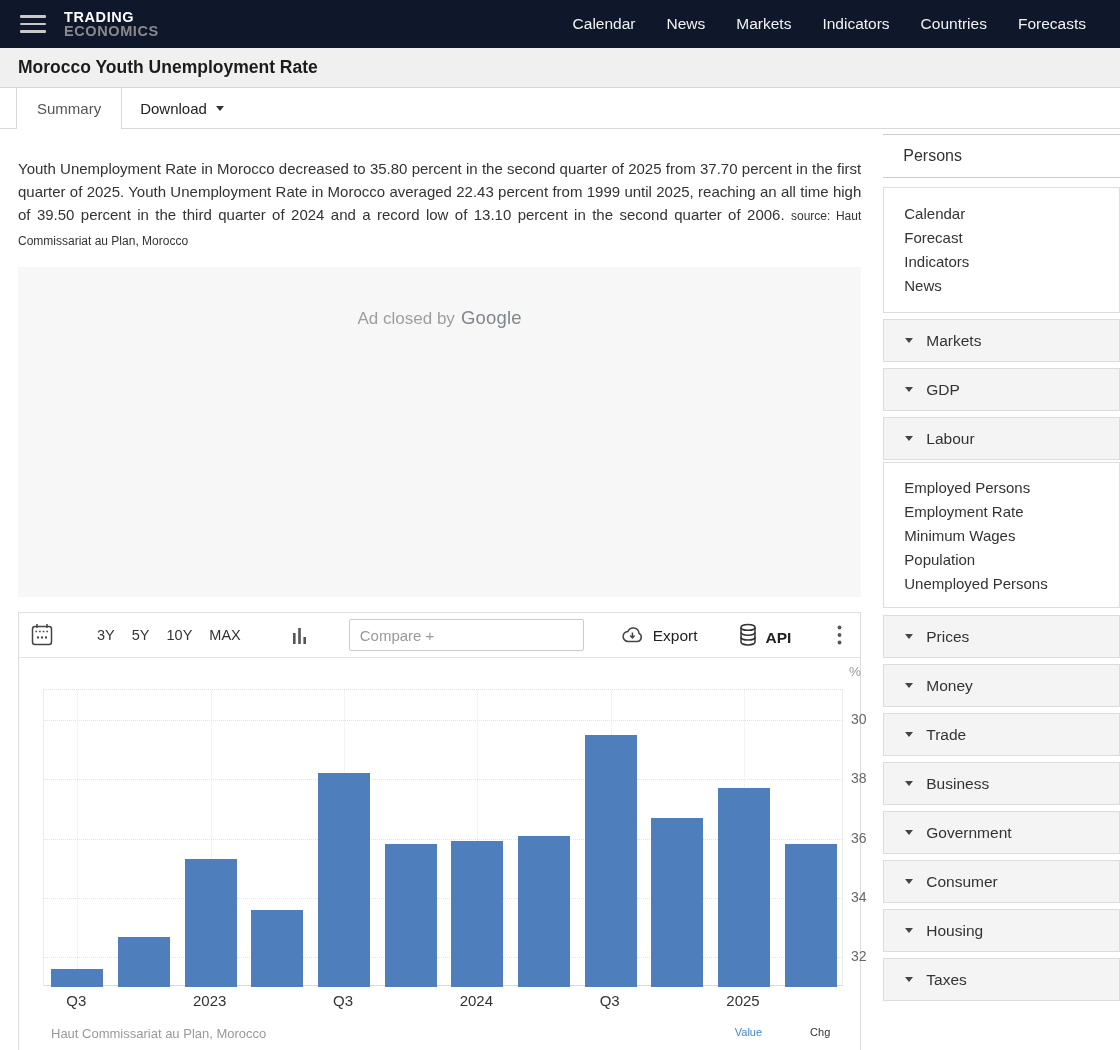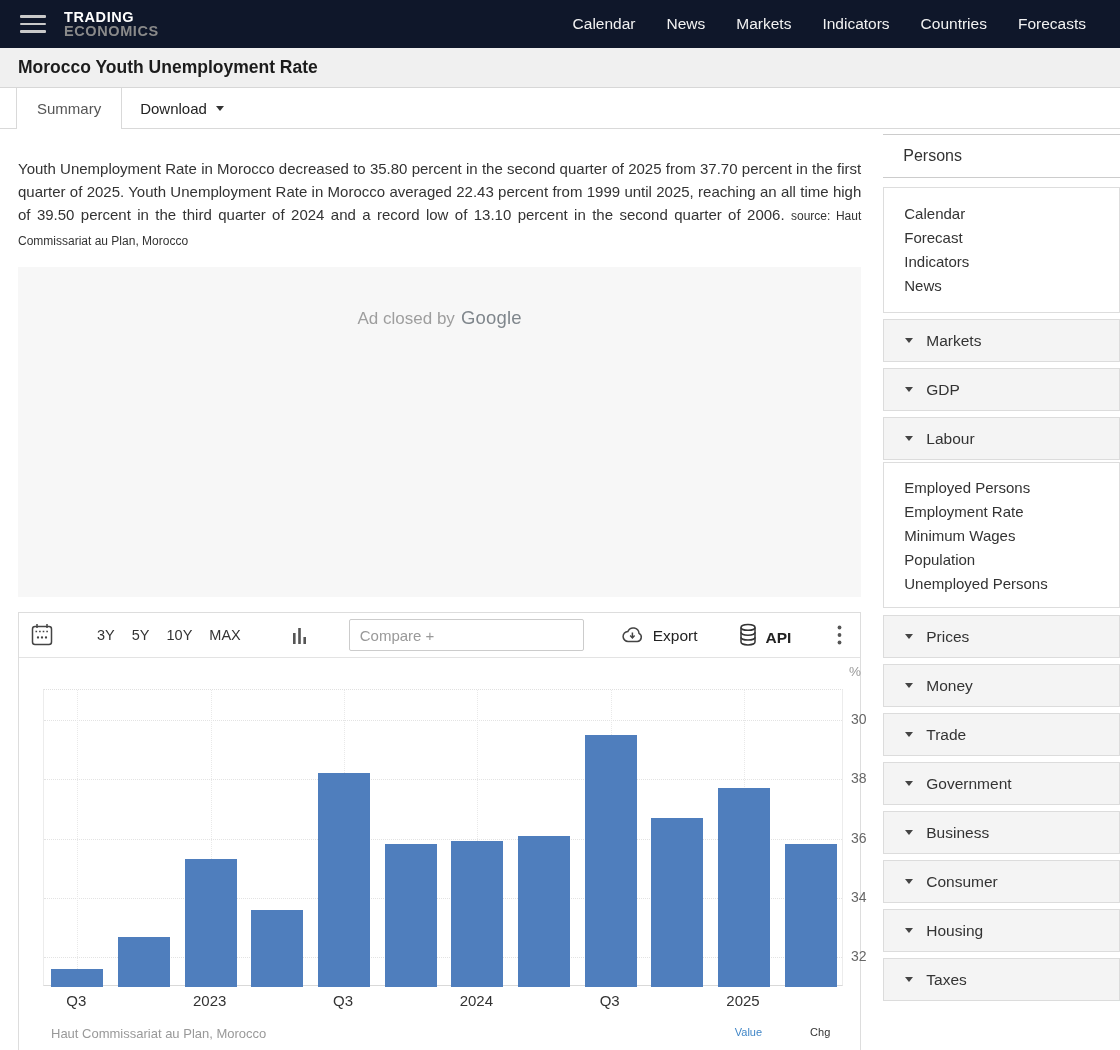--- a/index.html
+++ b/index.html
@@ -287,28 +287,28 @@
         <div class="section">
           <span class="tri"></span>
           <span class="slabel">Money</span>
         </div>
         <div class="section">
           <span class="tri"></span>
           <span class="slabel">Trade</span>
         </div>
         <div class="section">
           <span class="tri"></span>
+          <span class="slabel">Business</span>
+        </div>
+        <div class="section">
+          <span class="tri"></span>
           <span class="slabel">Government</span>
         </div>
         <div class="section">
           <span class="tri"></span>
-          <span class="slabel">Business</span>
-        </div>
-        <div class="section">
-          <span class="tri"></span>
           <span class="slabel">Consumer</span>
         </div>
         <div class="section">
           <span class="tri"></span>
           <span class="slabel">Housing</span>
         </div>
         <div class="section">
           <span class="tri"></span>
           <span class="slabel">Taxes</span>
         </div>

